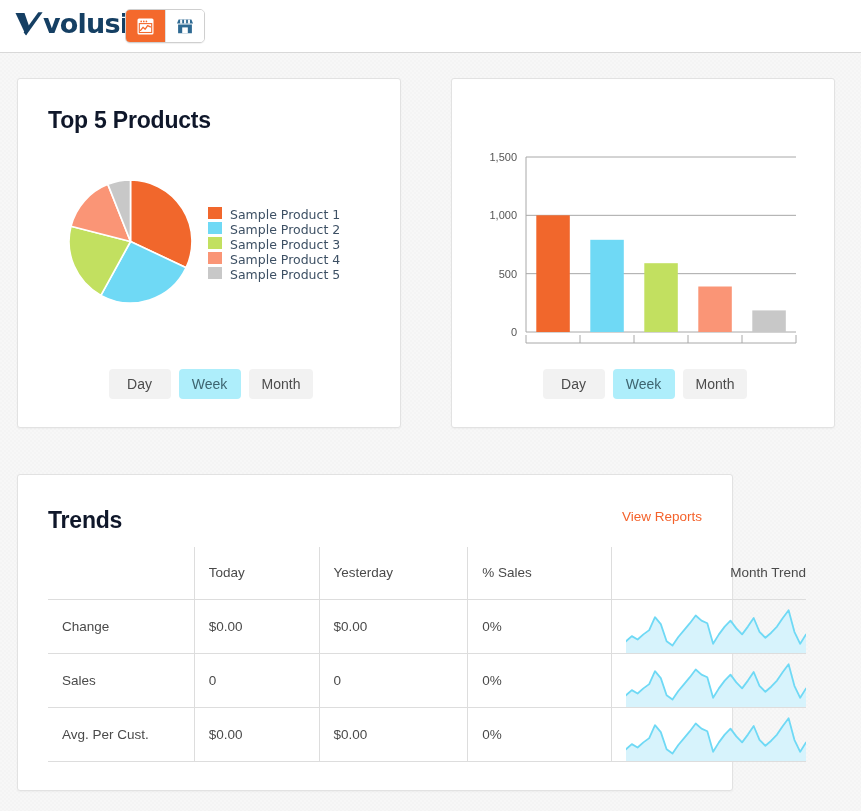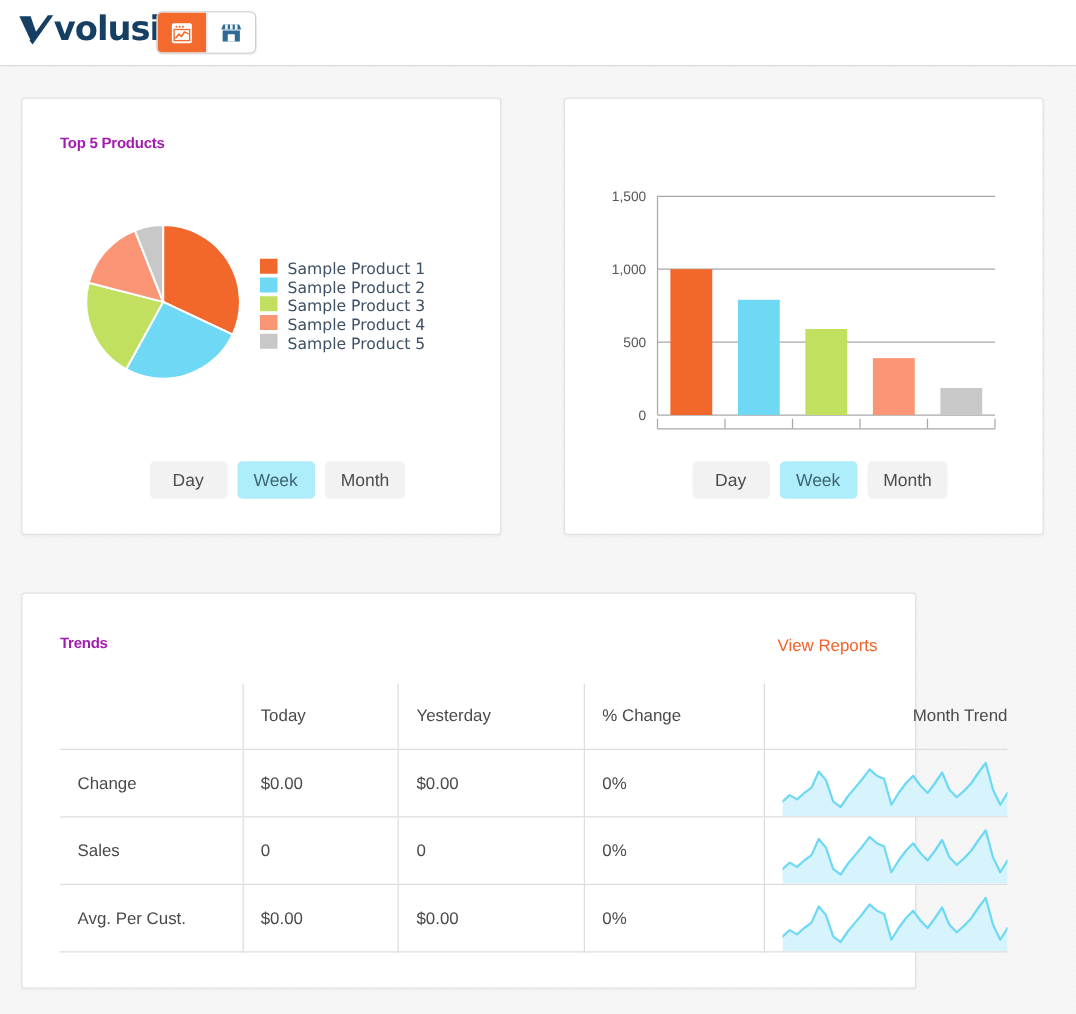--- a/index.html
+++ b/index.html
@@ -63,38 +63,38 @@
     border: 1px solid #e2e2e2;
     border-radius: 3px;
     box-shadow: 0 1px 2px rgba(0,0,0,0.04);
   }
   #card-products   { left: 17px;  top: 78px;  width: 384px; height: 350px; }
   #card-categories { left: 451px; top: 78px;  width: 384px; height: 350px; }
   #card-trends     { left: 17px;  top: 474px; width: 716px; height: 317px; }
 
   .card-title {
     position: absolute; left: 30px; top: 28px;
-    font-size: 12px; font-weight: bold; color: #a21caf;
+    font-size: 23px; font-weight: bold; color: #0f172a;
     letter-spacing: -0.2px;
   }
 
   
   .pie-area { position: absolute; left: 50px; top: 100px; }
   .legend {
     position: absolute; left: 190px; top: 128px;
     display: flex; flex-direction: column;
   }
   .legend-row { display: flex; height: 15px; margin-bottom: 0px; }
   .legend-swatch { width: 14px; height: 12px; margin-right: 8px; flex: 0 0 auto; }
   .legend-label { font-size: 12.5px; color: #3d5064; white-space: nowrap;
                   font-family: "DejaVu Sans", sans-serif; }
 
   
   .period-row {
-    position: absolute; bottom: 28px; left: 13px; width: 100%;
+    position: absolute; bottom: 28px; left: 2px; width: 100%;
     display: flex; justify-content: center; gap: 8px;
   }
   .period-btn {
     min-width: 62px; height: 30px; padding: 0 13px;
     border-radius: 4px; border: none;
     background: #f2f2f2; color: #4c4c4c;
     font-size: 14px; font-family: "Liberation Sans", sans-serif;
     cursor: pointer;
     display: flex; align-items: center; justify-content: center;
   }
@@ -263,21 +263,21 @@
         <col class="c-today">
         <col class="c-yest">
         <col class="c-chg">
         <col class="c-trend">
     </colgroup>
     <thead>
       <tr>
         <th class="lbl"></th>
         <th class="num">Today</th>
         <th class="num">Yesterday</th>
-        <th class="num">% Change</th>
+        <th class="num">% Sales</th>
         <th class="trend">Month Trend</th>
       </tr>
     </thead>
     <tbody id="trends-body">
         <tr>
           <td class="lbl">Change</td>
           <td class="num today-val">$0.00</td>
           <td class="num">$0.00</td>
           <td class="num">0%</td>
           <td class="trend">

